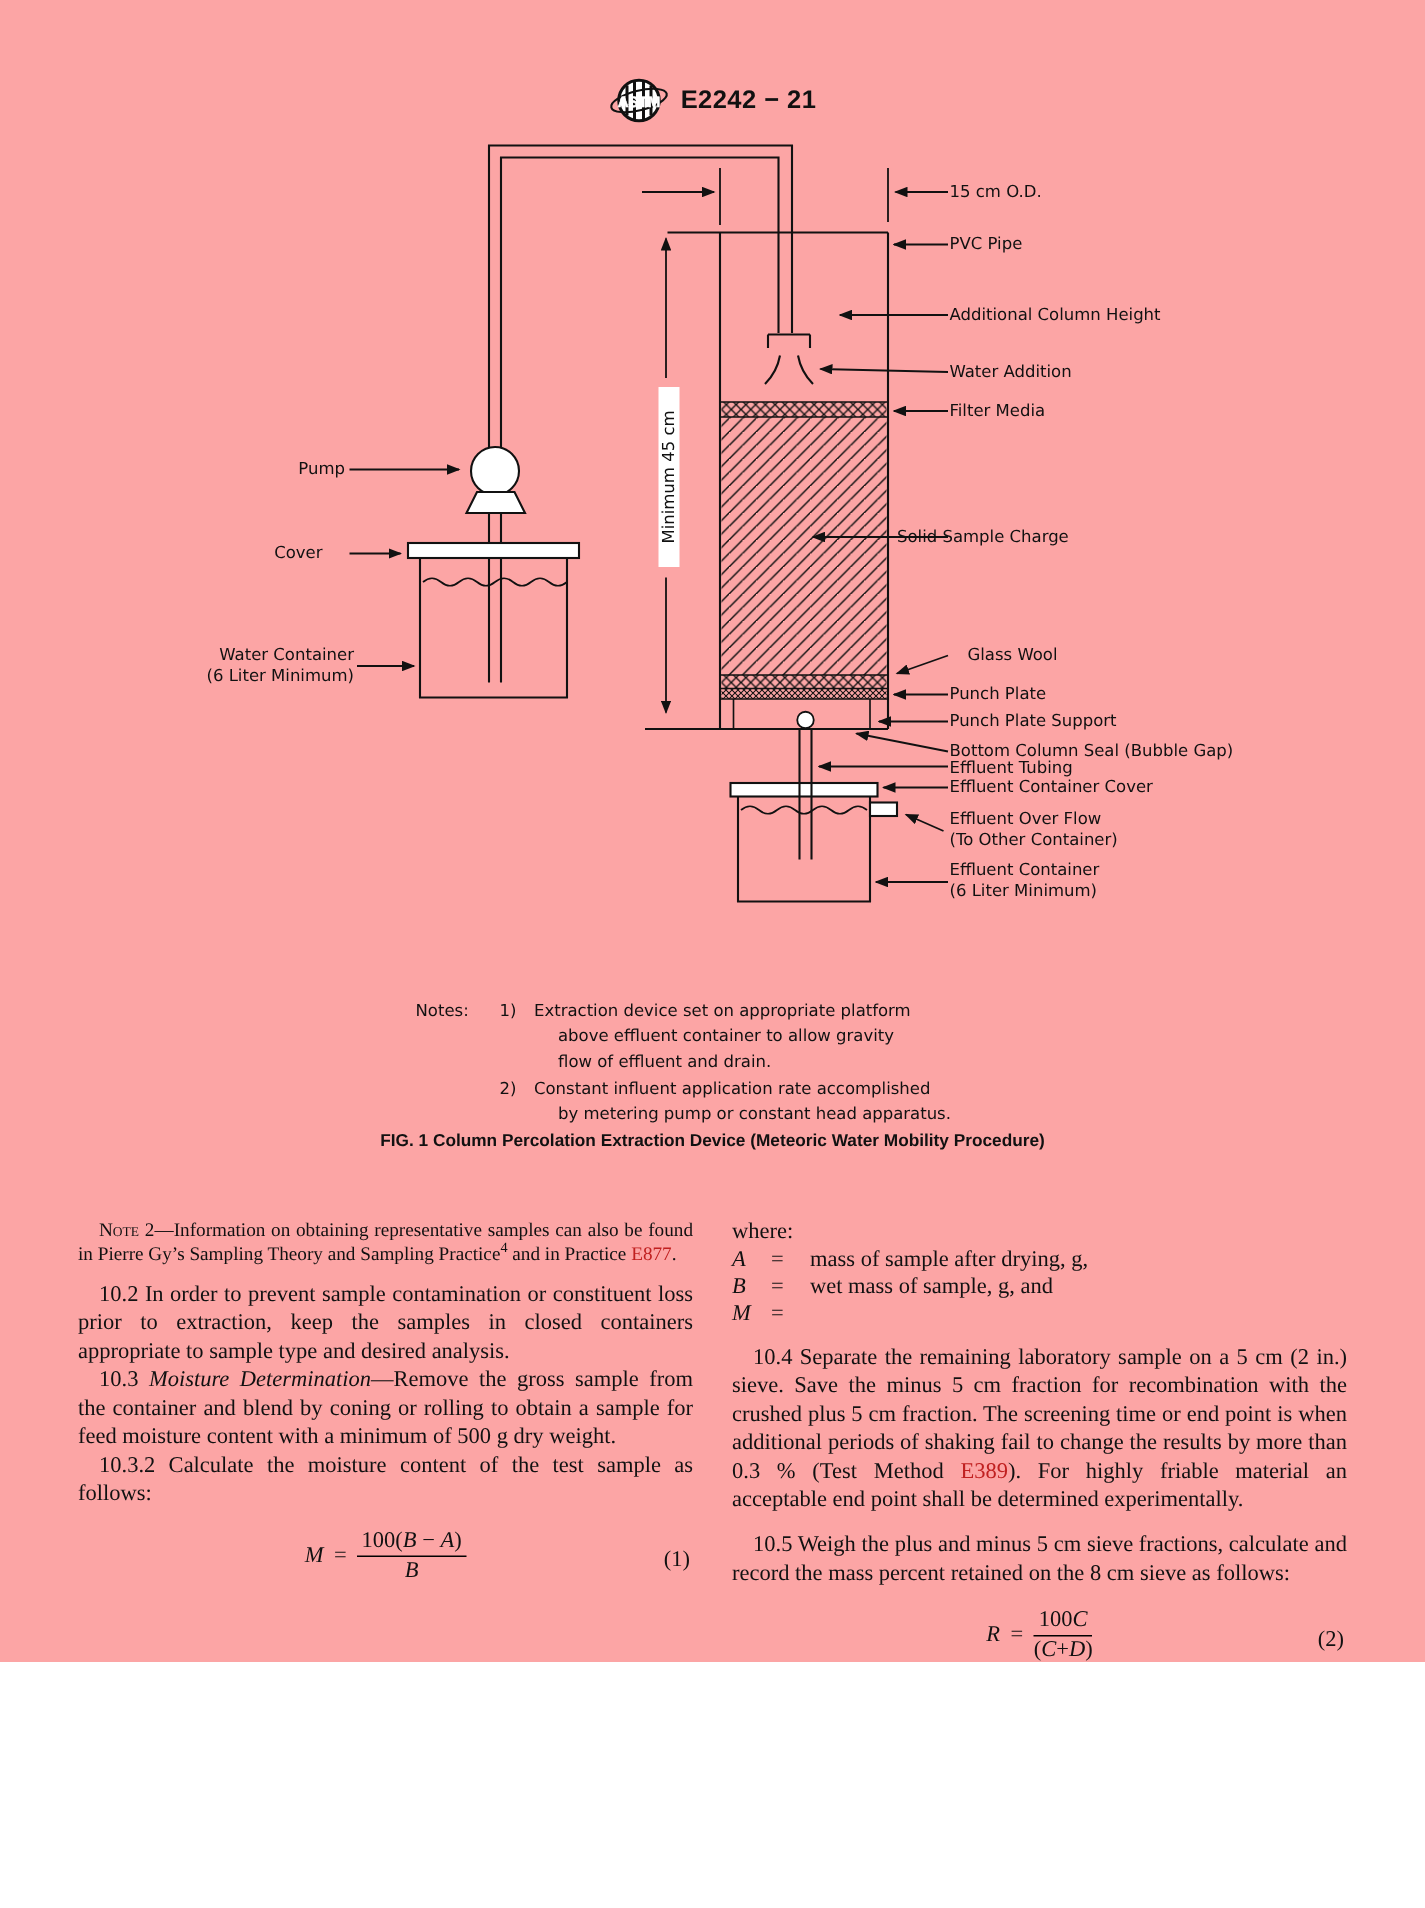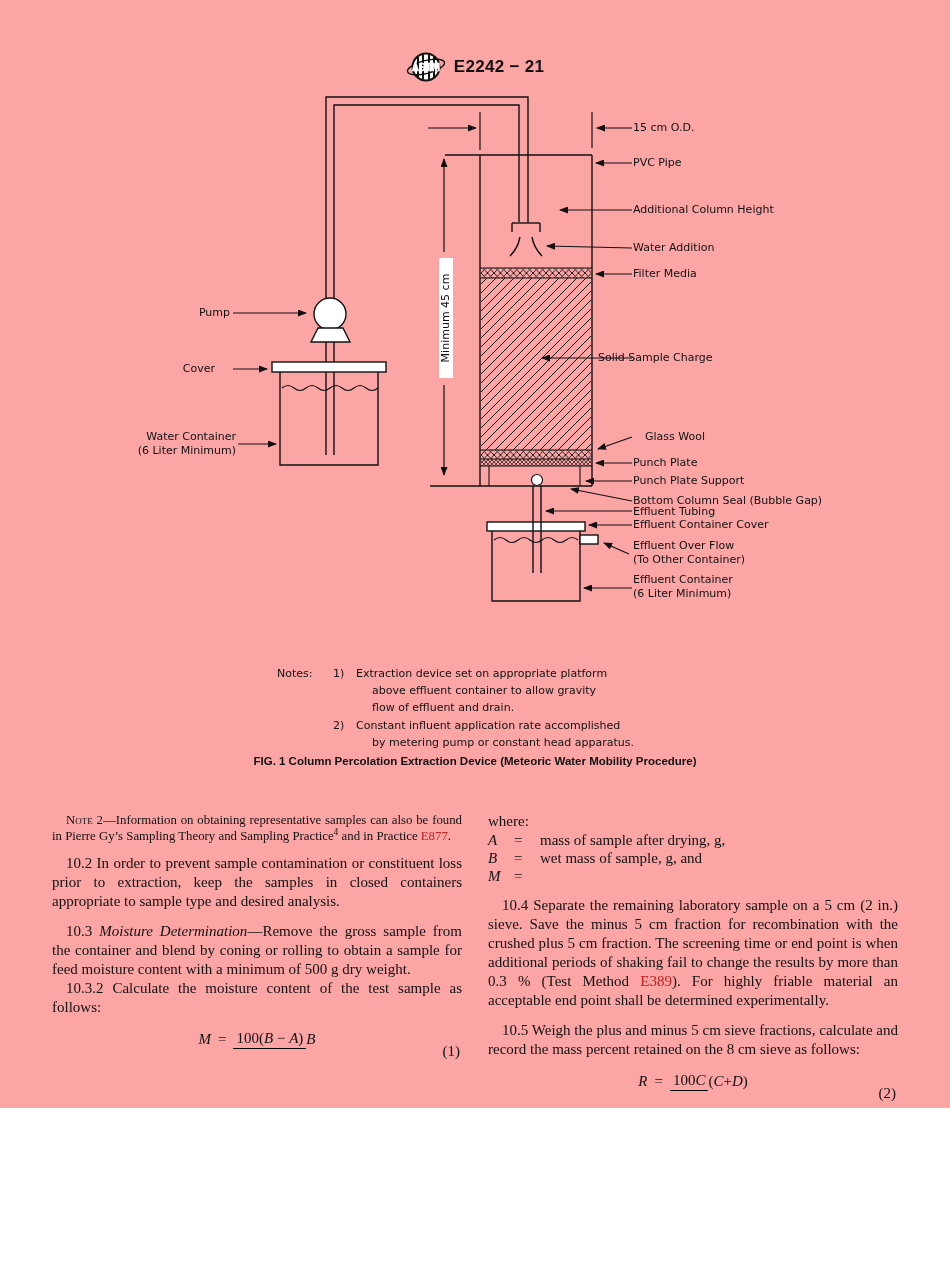--- a/index.html
+++ b/index.html
@@ -29,21 +29,21 @@
   .body-p { margin:0; text-indent:14px; }
   .mt { margin-top:10px; }
   .note-small { margin:0; font-size:12.8px; line-height:16px; text-indent:14px; }
   .sc { font-variant:small-caps; }
   sup.s { font-size:9.5px; vertical-align:super; line-height:0; }
   .it { font-style:italic; }
   .ref { text-decoration:none; cursor:pointer; }
   .defrow { display:grid; grid-template-columns:26px 26px 1fr; margin:0; line-height:18px; text-align:left; }
   .eqrow { position:relative; margin:13px 0 12px 0; text-align:center; min-height:40px; }
   .eq { display:inline-flex; align-items:center; gap:7px; }
-  .frac { display:inline-flex; text-align:center; line-height:17px;justify-content:flex-end; }
+  .frac { display:inline-flex; flex-direction:column; text-align:center; line-height:17px;justify-content:flex-end; }
   .frac .fnum { border-bottom:1.1px solid #000; padding:0 3px 1px 3px; }
   .frac .fden { padding-top:1px; }
   .eqnum { position:absolute; right:2px; top:12px; }
   .fnblock { margin-top:20px; }
   .fn-rule { width:97px; border-top:1.2px solid #000; margin:0 0 9px 0; }
   .fn-text { margin:0; font-size:12.8px; line-height:16px; text-indent:14px; text-align:justify; }
   .pgnum { position:absolute; left:0; top:1213px; width:950px; text-align:center; font-size:14px; }
 </style>
 </head>
 <body>
@@ -197,21 +197,21 @@
   <div class="notesline" style="left:356px; top:719px;">Constant influent application rate accomplished</div>
   <div class="notesline" style="left:372px; top:736px;">by metering pump or constant head apparatus.</div>
 
   <div class="figcap">FIG. 1 Column Percolation Extraction Device (Meteoric Water Mobility Procedure)</div>
 
   <div class="col col-l">
     <p class="note-small"><span class="sc">Note 2</span><span>—Information on obtaining representative samples can also be found in Pierre Gy’s Sampling Theory and Sampling Practice</span><sup class="s">4</sup><span> and in Practice </span><a class="ref" style="color: rgb(192, 32, 32);">E877</a><span>.</span></p>
 
     <p class="body-p mt">10.2 In order to prevent sample contamination or constituent loss prior to extraction, keep the samples in closed containers appropriate to sample type and desired analysis.</p>
 
-    <p class="body-p" style="margin-top:11px;font-family:Liberation Serif, serif;"><span>10.3 </span><span class="it">Moisture Determination</span><span>—Remove the gross sample from the container and blend by coning or rolling to obtain a sample for feed moisture content with a minimum of 500 g dry weight.</span></p>
+    <p class="body-p" style="font-family:Liberation Serif, serif;"><span>10.3 </span><span class="it">Moisture Determination</span><span>—Remove the gross sample from the container and blend by coning or rolling to obtain a sample for feed moisture content with a minimum of 500 g dry weight.</span></p>
 
     <p class="body-p">10.3.2 Calculate the moisture content of the test sample as follows:</p>
 
     <div class="eqrow">
       <span class="eq">
         <span class="it">M</span>
         <span>=</span>
         <span class="frac">
           <span class="fnum"><span>100(</span><span class="it">B</span><span> − </span><span class="it">A</span><span>)</span></span>
           <span class="fden it">B</span>

